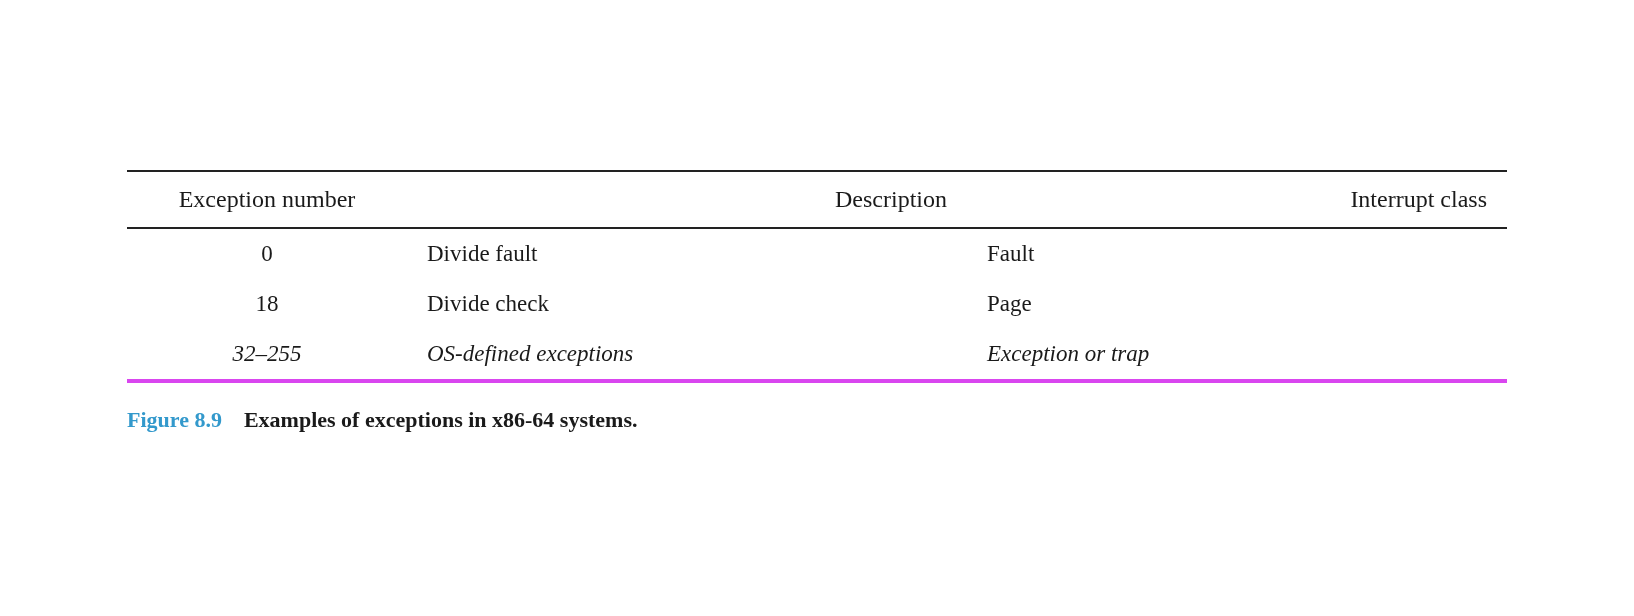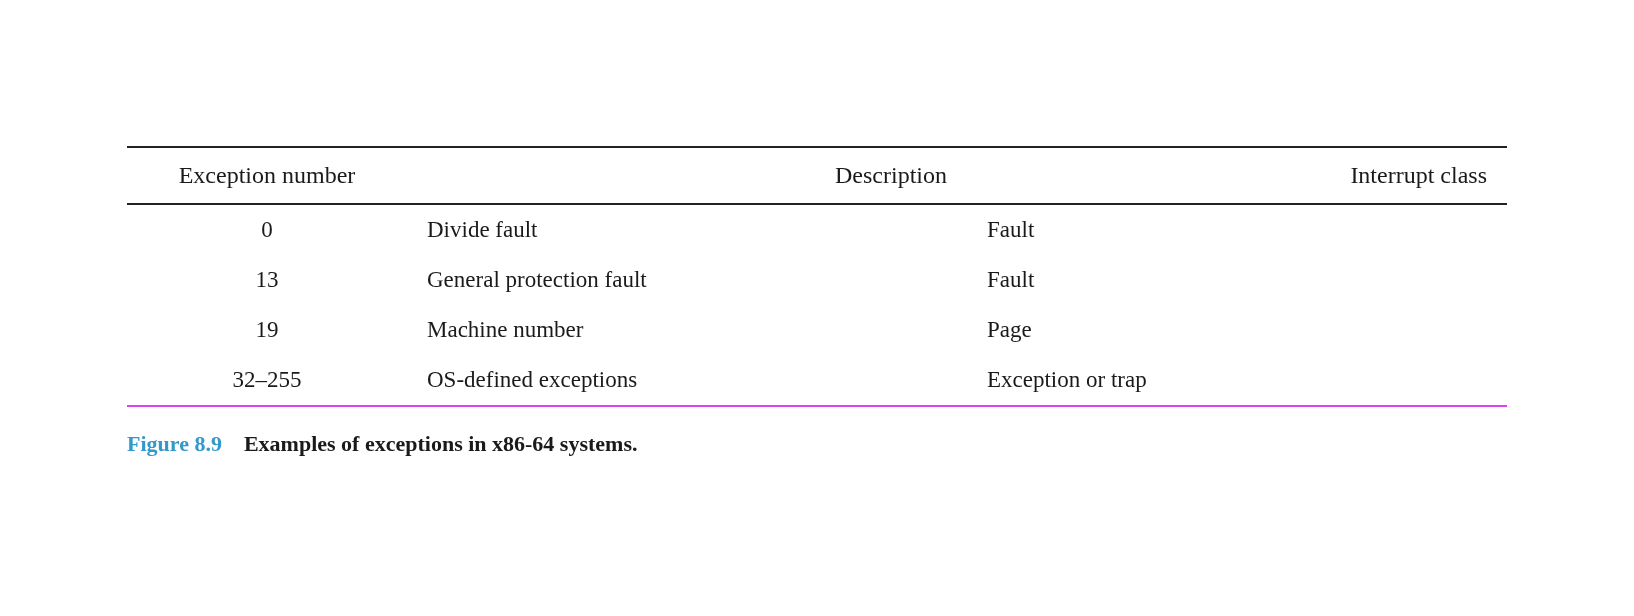--- a/index.html
+++ b/index.html
@@ -30,21 +30,22 @@
       border-collapse: collapse;
       margin-bottom: 22px;
     }
 
     thead tr {
       border-top: 2px solid #222;
       border-bottom: 2px solid #222;
     }
 
     tbody tr:last-child {
-      border-bottom: 2px solid #d946ef;
+      border-bottom: 4px solid #d946ef;
+      font-style: italic;
     }
 
     th {
       font-weight: normal;
       font-size: 24px;
       padding: 14px 20px 14px 20px;
       text-align: right;
       vertical-align: bottom;
     }
 
@@ -98,27 +99,22 @@
         <th class="col-class">Interrupt class</th>
       </tr>
     </thead>
     <tbody id="table-body">
     <tr>
           <td class="col-number">0</td>
           <td>Divide fault</td>
           <td>Fault</td>
         </tr>
         <tr>
-          <td class="col-number">13</td>
-          <td>General protection fault</td>
-          <td>Fault</td>
-        </tr>
-        <tr>
-          <td class="col-number">19</td>
-          <td>Machine number</td>
+          <td class="col-number">18</td>
+          <td>Divide check</td>
           <td>Page</td>
         </tr>
         <tr>
           <td class="col-number">32–255</td>
           <td>OS-defined exceptions</td>
           <td>Exception or trap</td>
         </tr>
       </tbody>
   </table>
 

